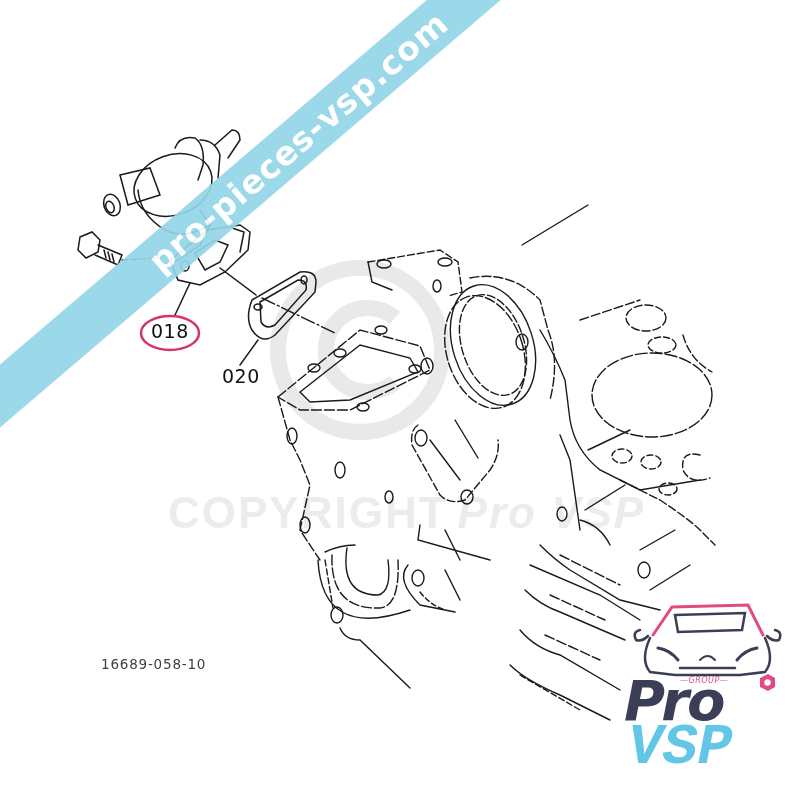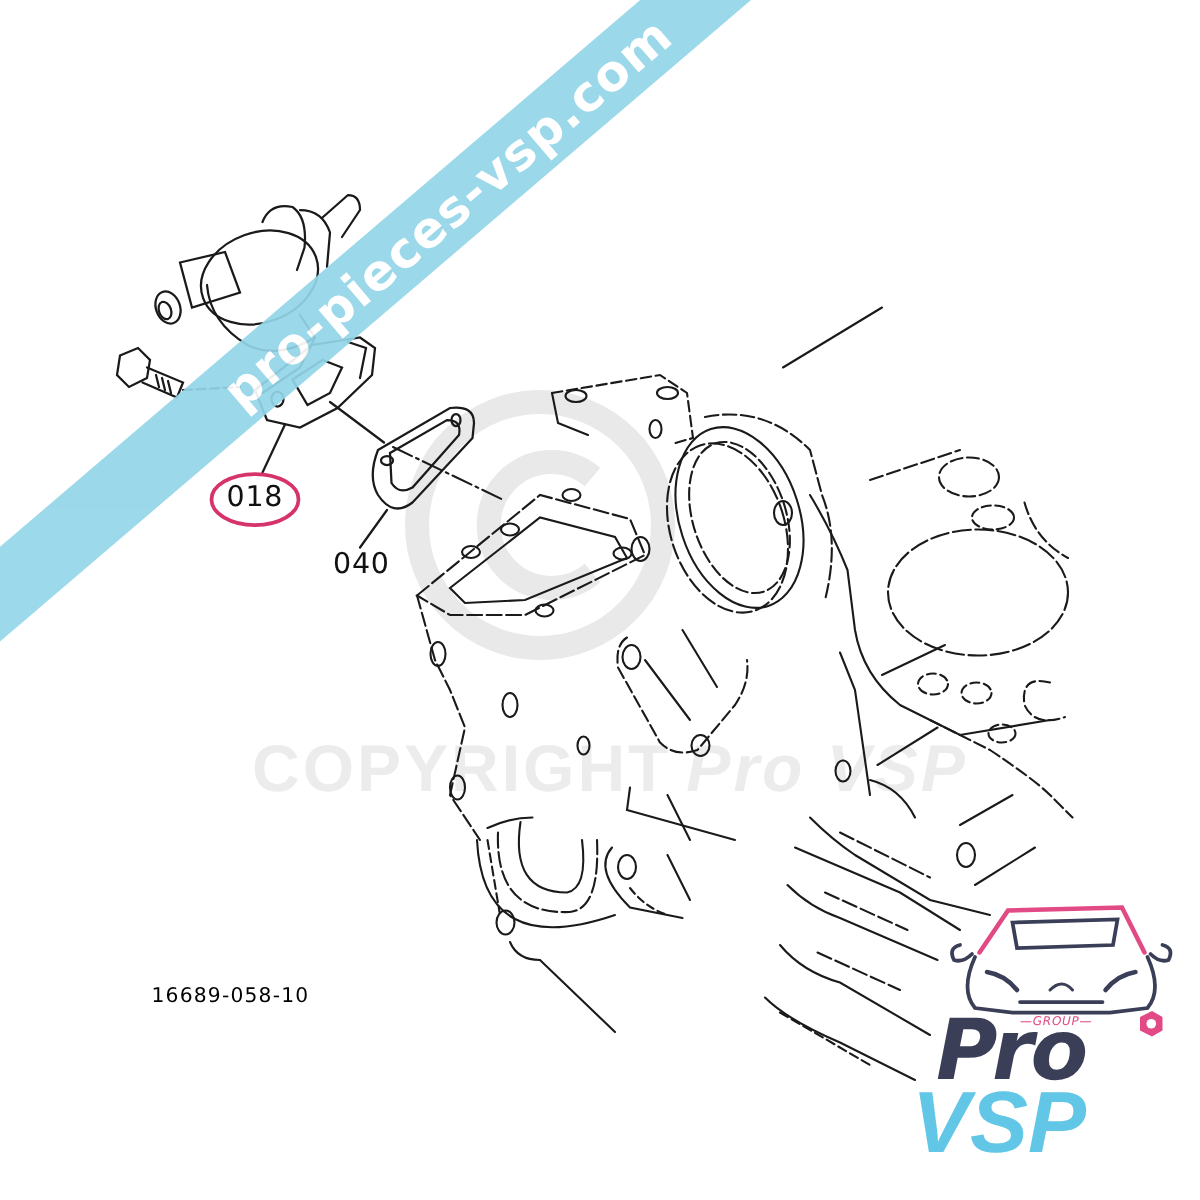--- a/index.html
+++ b/index.html
@@ -1,33 +1,33 @@
 <!DOCTYPE html>
 <html><head>
   <meta charset="utf-8">
   <style>
     html, body { margin: 0; padding: 0; background: #ffffff; }
     body { width: 800px; height: 800px; position: relative; overflow: hidden; font-family: "Liberation Sans", sans-serif; }
     .canvas { position: absolute; left: 0; top: 0; width: 800px; height: 800px; }
     .layer { position: absolute; left: 0; top: 0; }
     .callout { position: absolute; font-family: "DejaVu Sans", sans-serif; font-size: 19px; color: #111; letter-spacing: 0.5px; }
-    .partnum { position: absolute; left: 101px; top: 656px; font-family: "DejaVu Sans", sans-serif; font-size: 13.5px; color: #000000; letter-spacing: 0.8px; text-align: right; }
+    .partnum { position: absolute; left: 101px; top: 656px; font-family: "DejaVu Sans", sans-serif; font-size: 13.5px; color: #404040; letter-spacing: 0.8px; text-align: right; }
     .copyright { position: absolute; left: 168px; top: 488px; font-family: "Liberation Sans", sans-serif; font-size: 44px; font-weight: bold; color: #ececec; letter-spacing: 2px; white-space: nowrap; }
     .copyright .brand { font-style: italic; margin-left: 10px; }
     .banner {
       position: absolute; left: -120px; top: 150px; width: 760px; height: 48px;
       background: #93d6e9; opacity: 0.92;
       transform: rotate(-40.5deg); transform-origin: center;
       display: flex; align-items: center; justify-content: center;
     }
     .banner-text { color: #ffffff; font-family: "DejaVu Sans", sans-serif; font-weight: bold; font-size: 33px; letter-spacing: 1px; white-space: nowrap; margin-left: 100px; }
     .logo { position: absolute; left: 620px; top: 590px; width: 175px; height: 180px; }
     .logo-group { position: absolute; left: 680px; top: 676px; font-family: "DejaVu Sans", sans-serif; font-size: 8px; font-weight: normal; font-style: italic; color: #e24a86; letter-spacing: 0.5px; }
     .logo-pro { position: absolute; left: 624px; top: 668px; font-family: "DejaVu Sans", sans-serif; font-size: 56px; font-weight: bold; font-style: italic; color: #3b3e57; letter-spacing: -2px; }
-    .logo-vsp { position: absolute; left: 608px; top: 715px; font-family: Liberation Sans, sans-serif; font-size: 58px; font-weight: bold; font-style: italic; color: #62c6e6; letter-spacing: 0px; }
+    .logo-vsp { position: absolute; left: 628px; top: 715px; font-family: Liberation Mono, monospace; font-size: 58px; font-weight: bold; font-style: italic; color: #62c6e6; letter-spacing: 0px; }
   </style>
 </head>
 <body>
 
 <div class="canvas">
 
   <svg class="layer" width="800" height="800">
     <circle cx="360" cy="350" r="82" fill="none" stroke="#e9e9e9" stroke-width="16"></circle>
     <path d="M395 318 A42 42 0 1 0 395 382" fill="none" stroke="#e9e9e9" stroke-width="16"></path>
   </svg>
@@ -152,21 +152,21 @@
 
       <path d="M190 283 L175 315"></path>
       <path d="M258 340 L240 365"></path>
       <path d="M220 268 L256 295"></path>
     </g>
 
     <ellipse cx="170" cy="333" rx="29" ry="17" fill="none" stroke="#d6336c" stroke-width="2.5"></ellipse>
   </svg>
 
   <span class="callout" style="left:151px; top:320px;">018</span>
-  <span class="callout" style="left:222px; top:365px;">040</span>
+  <span class="callout" style="left:222px; top:365px;">020</span>
 
   <div class="banner">
     <span class="banner-text">pro-pieces-vsp.com</span>
   </div>
 
   <span class="partnum">16689-058-10</span>
 
   <svg class="logo" viewBox="0 0 175 180">
     <g fill="none" stroke-linecap="round">
       <path d="M33 45 L52 17 L128 15 L143 45" stroke="#e24a86" stroke-width="3"></path>

